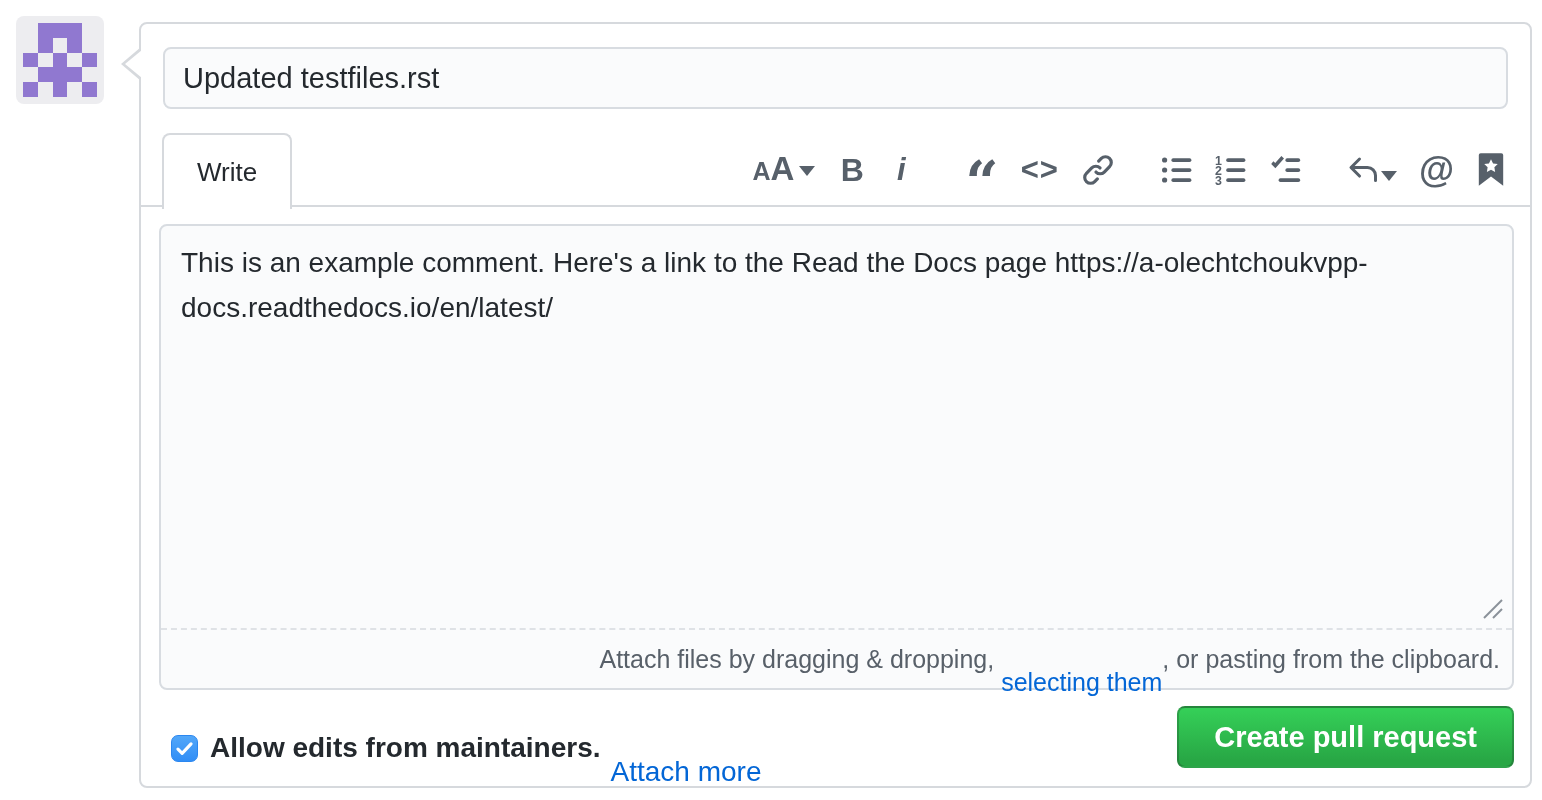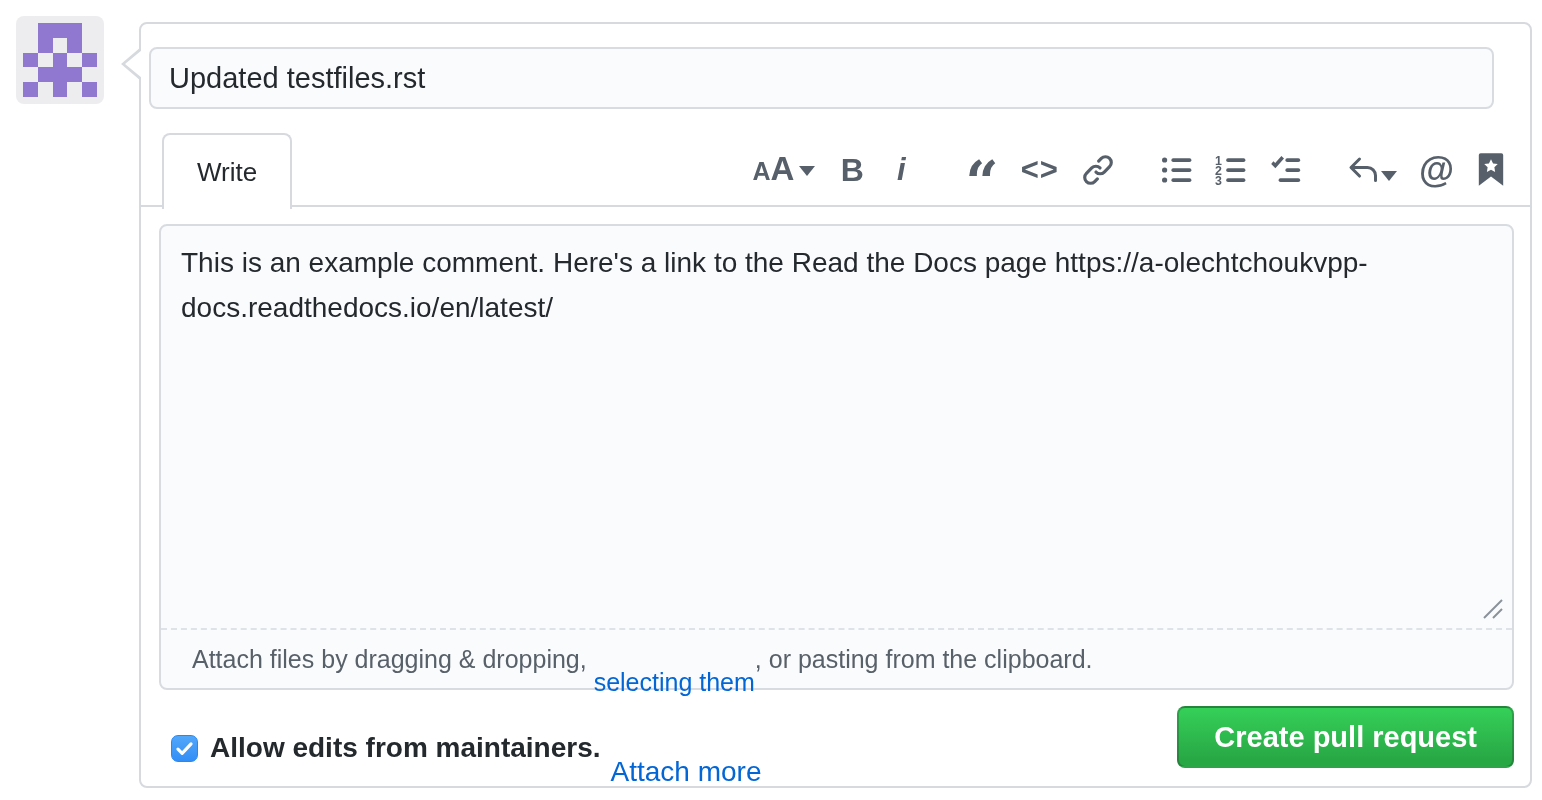--- a/index.html
+++ b/index.html
@@ -16,21 +16,21 @@
   .pr-box { position:absolute; left:139px; top:22px; width:1393px; height:766px;
             background:#fff; border:2px solid #d6d9dd; border-radius:8px; }
   .bubble-caret { position:absolute; left:-20px; top:23px; width:0; height:0;
             border-top:17px solid transparent; border-bottom:17px solid transparent;
             border-right:20px solid #d6d9dd; }
   .bubble-caret::after { content:''; position:absolute; left:4px; top:-14px; width:0; height:0;
             border-top:14px solid transparent; border-bottom:14px solid transparent;
             border-right:17px solid #ffffff; }
 
   
-  .title-input { position:absolute; left:8px; right:22px; top:23px; height:62px;
+  .title-input { position:absolute; left:22px; right:22px; top:23px; height:62px;
             background:#fafbfc; border:2px solid #d8dce1; border-radius:8px;
             font-family:"Liberation Sans",sans-serif; font-size:29px; color:#24292e;
             padding:0 18px; outline:none; width:calc(100% - 44px); }
 
   
   .tab-row { position:absolute; left:0; right:0; top:107px; height:76px;
              border-bottom:2px solid #d6d9dd; }
   .tab-write { position:absolute; left:21px; top:2px; height:76px; padding:12px 33px;
              display:flex; align-items:center; background:#fff;
              border:2px solid #d6d9dd; border-bottom:none; border-radius:8px 8px 0 0;
@@ -61,21 +61,21 @@
   
   .comment-box { position:absolute; left:18px; right:16px; top:200px; height:466px;
                  background:#fafbfc; border:2px solid #d8dce1; border-radius:8px; }
   .comment-textarea { position:absolute; left:0; right:0; top:0; bottom:60px;
                  width:100%; height:406px; background:transparent; border:none; resize:none;
                  outline:none; padding:14px 20px; font-family:"Liberation Sans",sans-serif;
                  font-size:28px; line-height:45px; color:#24292e; }
   .resize-grip { position:absolute; right:6px; bottom:66px; }
   .attach-bar { position:absolute; left:0; right:0; bottom:0; height:60px;
                 border-top:2px dashed #dfe2e6; display:flex; align-items:center;
-                padding:0 31px; font-size:25px; color:#586069; white-space:pre; }
+                padding:0 12px; font-size:25px; color:#586069; white-space:pre;justify-content:flex-end; }
   .link-blue { color:#0366d6; text-decoration:none; cursor:pointer;margin-top:47px; }
 
   
   .allow-row { position:absolute; left:30px; top:707px; height:34px;
                display:flex; align-items:center; font-size:28px;justify-content:flex-end; }
   .checkbox { width:27px; height:27px; border-radius:7px; background:#fafbfc;
               border:2px solid #b8bec4; margin-right:12px; display:flex;
               align-items:center; justify-content:center; cursor:pointer; }
   .checkbox svg { display:none; }
   .checkbox.checked { background:linear-gradient(180deg,#52a7f9,#318ef6);

